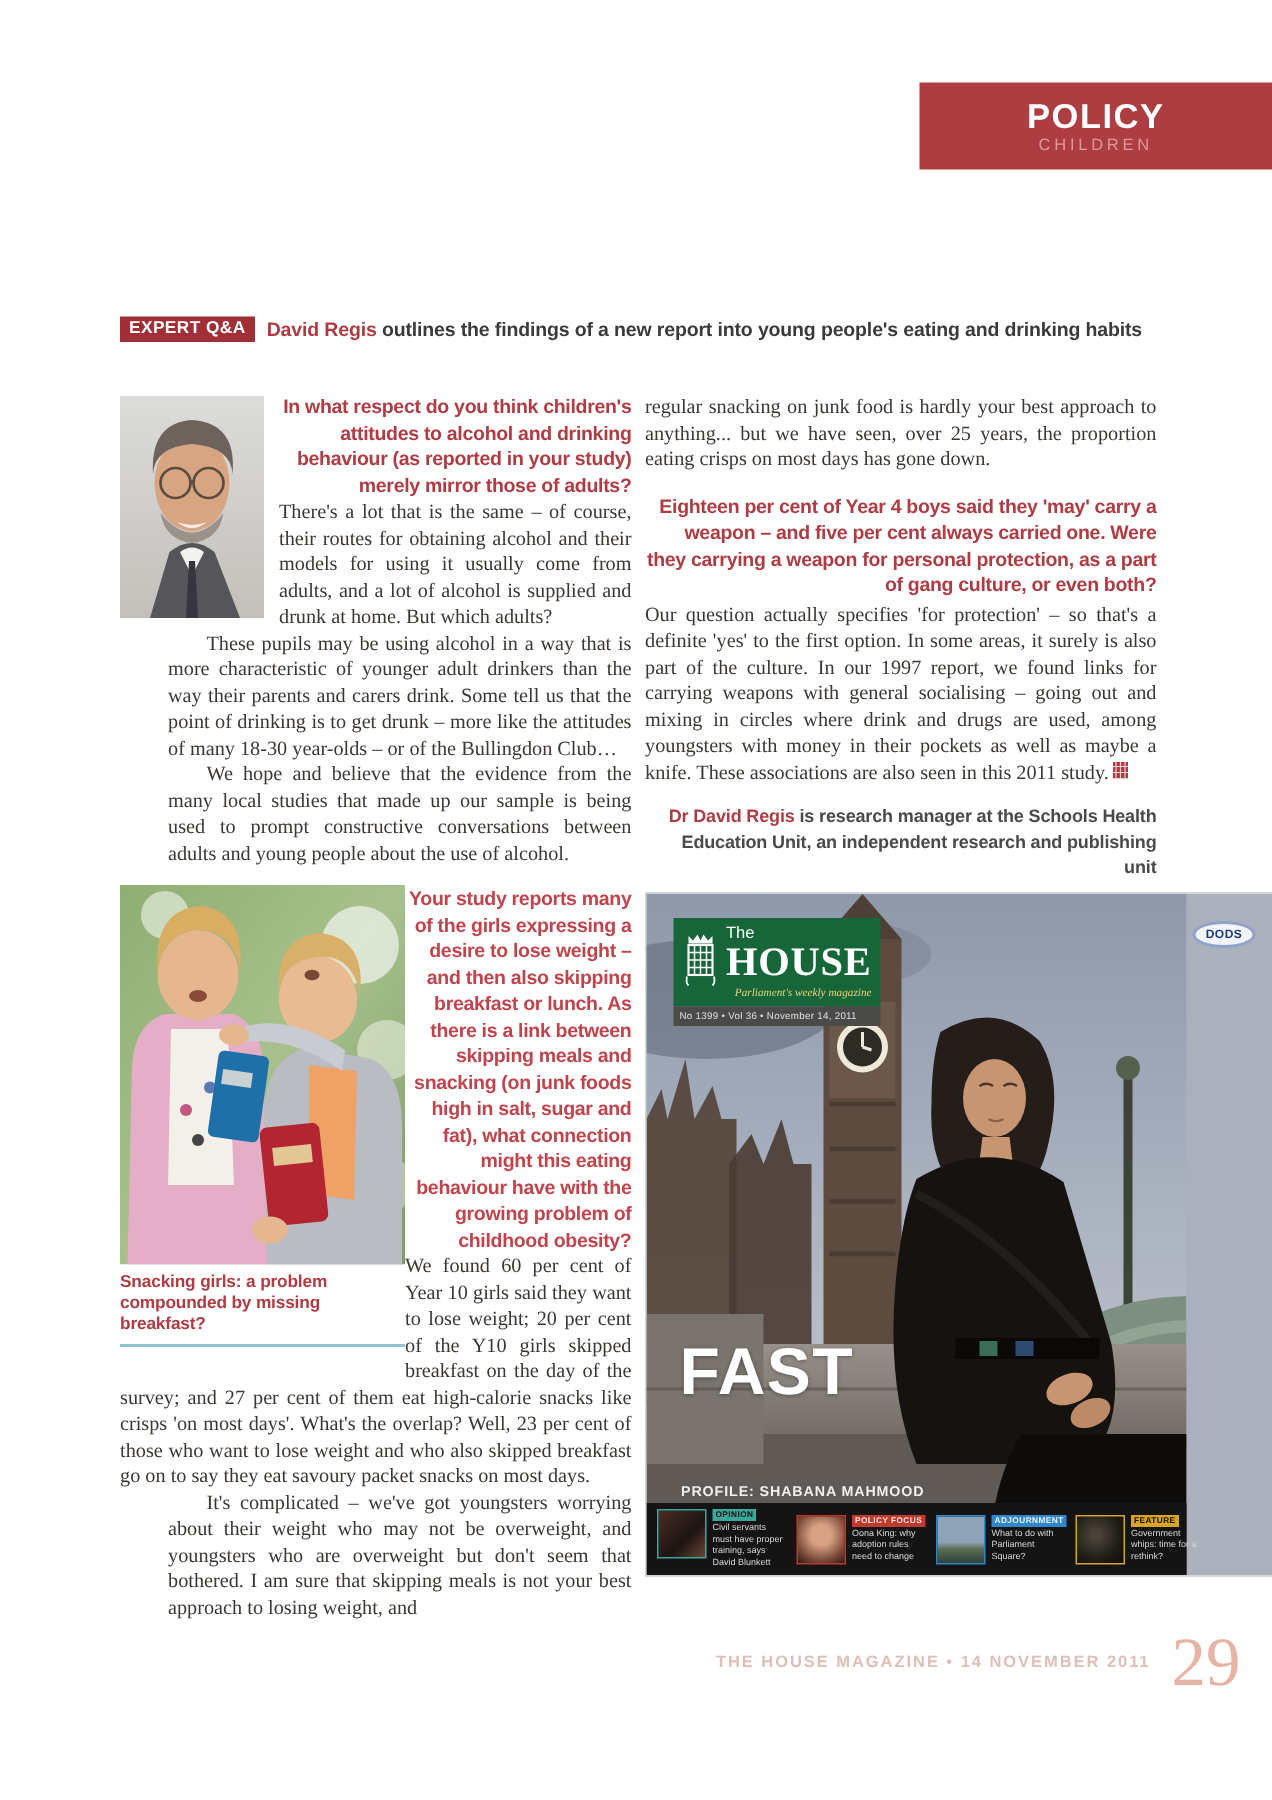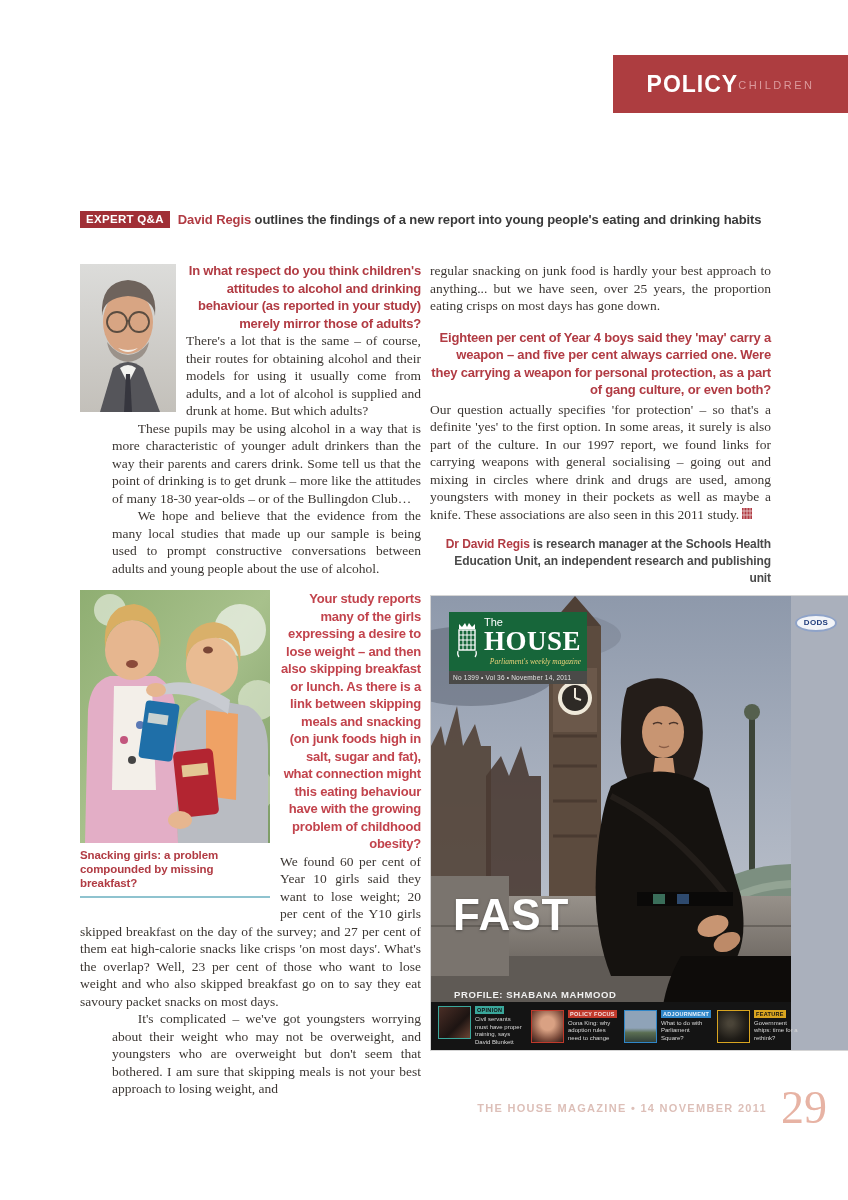--- a/index.html
+++ b/index.html
@@ -5,21 +5,21 @@
   * { margin:0; padding:0; box-sizing:border-box; }
   html,body { background:#ffffff; }
   body {
     width:848px; height:1200px; position:relative;
     font-family:"Liberation Sans", sans-serif;
     -webkit-font-smoothing:antialiased;
   }
   
   .banner {
     position:absolute; left:613px; top:55px; width:235px; height:58px;
-    background:#ad3d40; color:#fff; display:flex; flex-direction:row;
+    background:#ad3d40; color:#fff; display:flex; flex-direction:column;
     align-items:center; justify-content:center;
   }
   .banner-title { font-size:23px; font-weight:bold; letter-spacing:1px; line-height:1.05; }
   .banner-sub { font-size:11px; letter-spacing:2.5px; color:#dc9b9d; margin-top:2px; }
 
   
   .kicker {
     position:absolute; left:80px; top:211px; width:700px;
     display:flex; align-items:center; gap:8px;
     font-size:13px; font-weight:bold; color:#3a3a3a;
@@ -44,21 +44,21 @@
   .question {
     font-size:13px; line-height:17.5px; font-weight:bold; color:#b13b43;
     letter-spacing:-0.2px; text-align:right;
   }
   .q-spaced { margin-top:14px; margin-bottom:2px; }
   .q2 { color:#c2434c; }
 
   .portrait-wrap { float:left; width:96px; height:148px; margin:2px 10px 4px 0; }
   .portrait-wrap svg { display:block; }
 
-  .girls-wrap { float:left; width:190px; margin:0 10px 8px 0; clear:left; }
+  .girls-wrap { float:left; width:190px; margin:0 0 8px 0; clear:left; }
   .girls-photo { width:190px; height:253px; }
   .girls-photo svg { display:block; }
   .girls-caption {
     font-size:11.5px; line-height:14px; font-weight:bold; color:#b13b43;
     padding:5px 0 6px; border-bottom:2px solid #8fc3cf;
     letter-spacing:-0.1px;
   }
   .spacer-top { height:13px; }
 
   .endmark { display:inline-block; vertical-align:baseline; margin-left:3px; }

